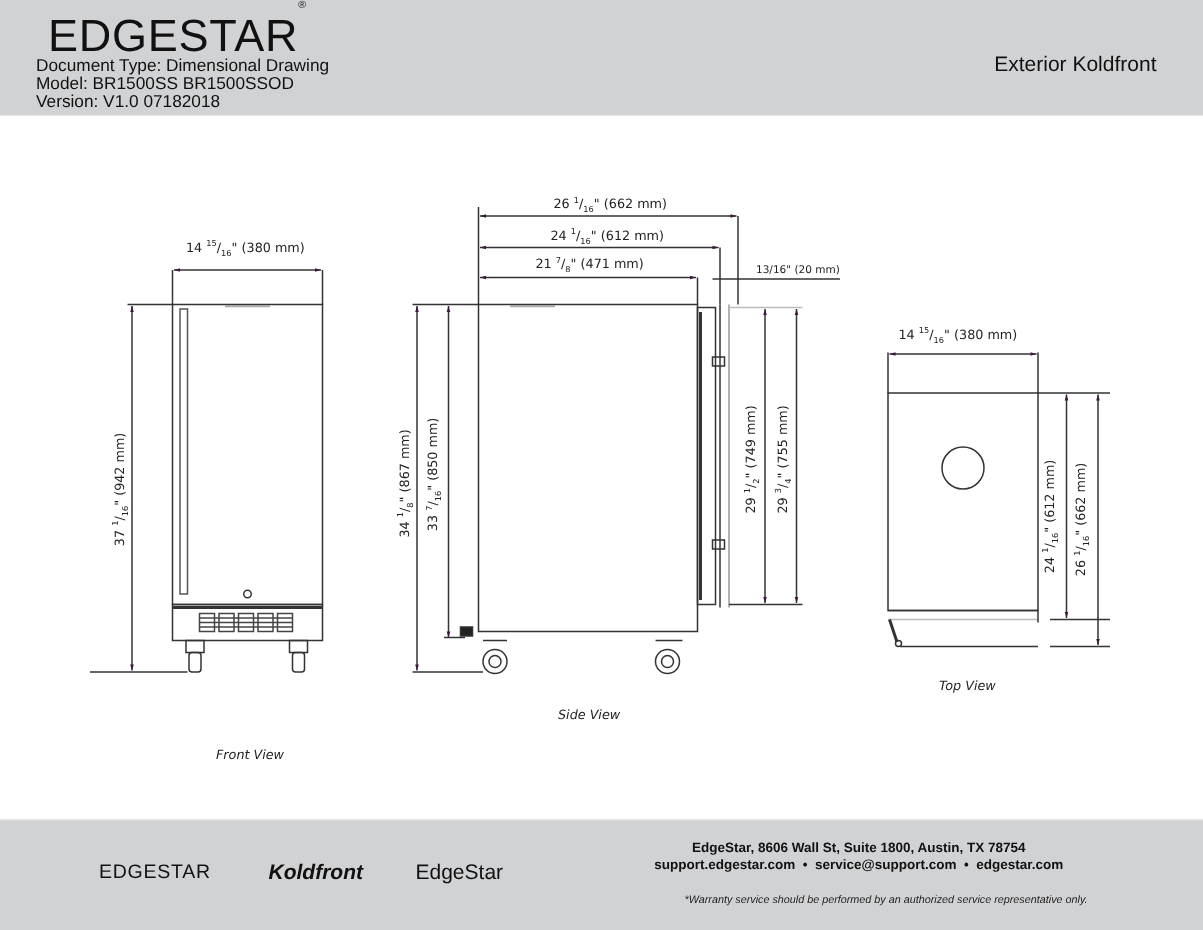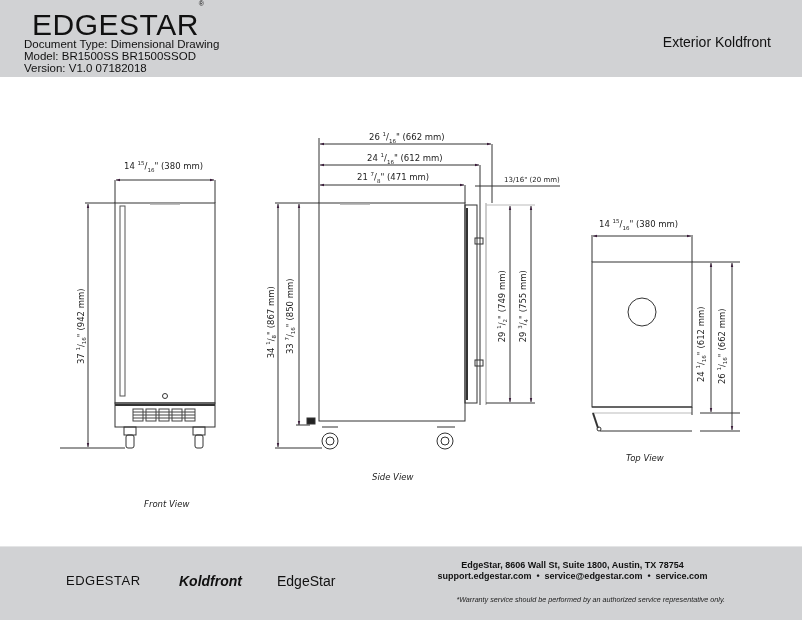--- a/index.html
+++ b/index.html
@@ -174,14 +174,14 @@
 <div class="dim vert" style="left:677px;top:340px;width:90px;text-align:center;">
   <span>26</span> <sup>1</sup>/<sub>16</sub>" <span>(662 mm)</span>
 </div>
 <div class="caption" style="left:626px;top:453px;">Top View</div>
 
 <div class="footer"></div>
 <div class="logo logo-edgestar">EDGESTAR</div>
 <div class="logo logo-koldfront">Koldfront</div>
 <div class="logo logo-avallon">EdgeStar</div>
 <div class="addr" style="top:560px;">EdgeStar, 8606 Wall St, Suite 1800, Austin, TX 78754</div>
-<div class="addr" style="top:571px;white-space:pre;">support.edgestar.com  •  service@edgestar.com  •  service.com</div>
+<div class="addr" style="top:571px;white-space:pre;">support.edgestar.com  •  service@support.com  •  edgestar.com</div>
 <div class="warranty">*Warranty service should be performed by an authorized service representative only.</div>
 
 </body></html>

